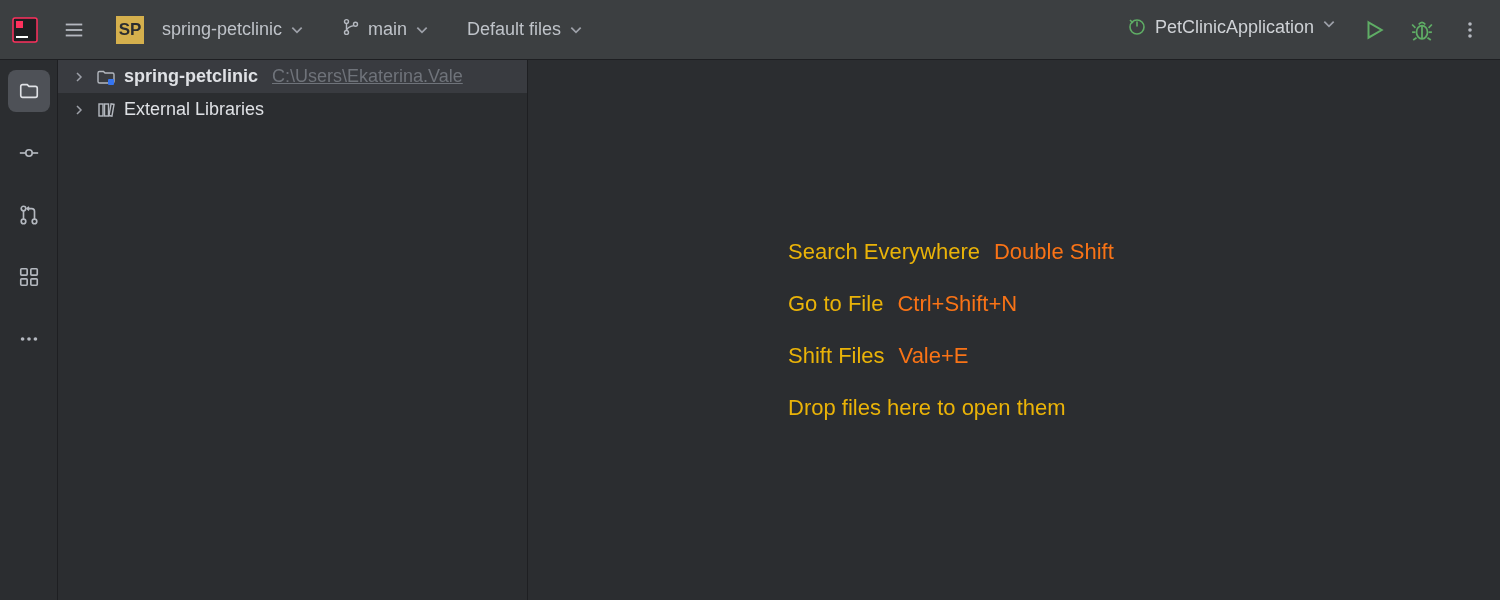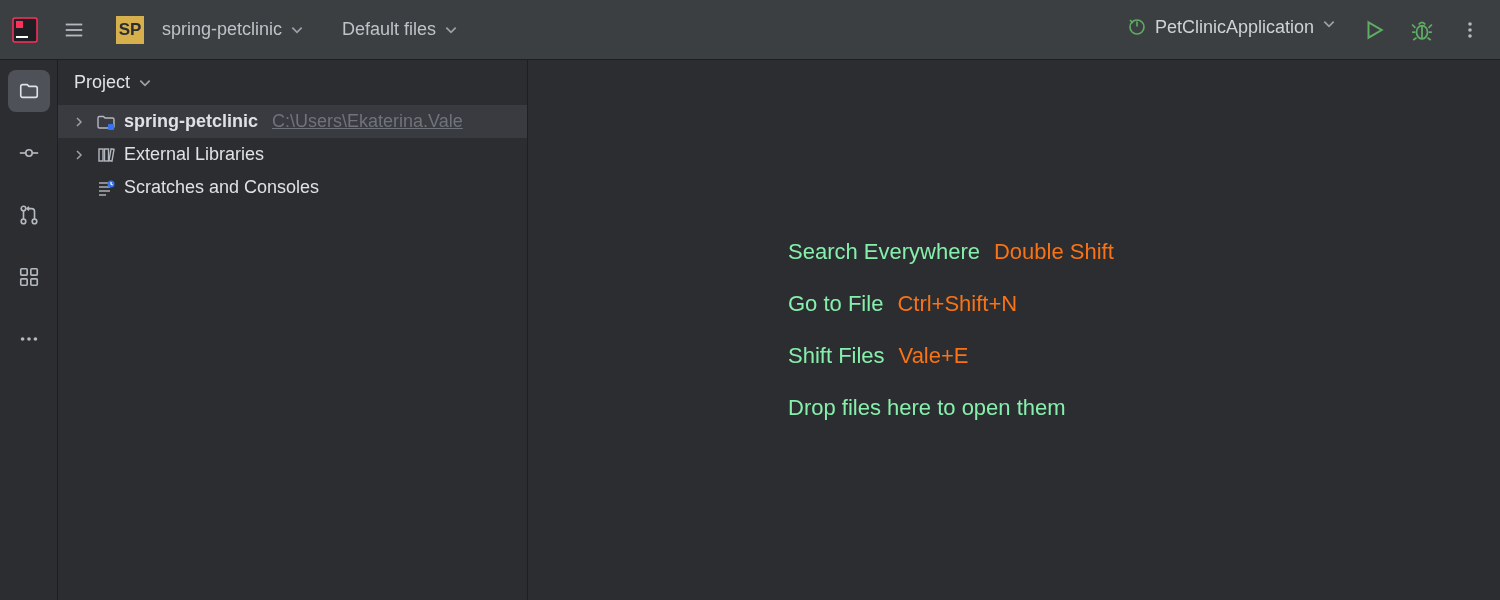--- a/index.html
+++ b/index.html
@@ -104,21 +104,21 @@
 .tree-icon svg { width: 20px; height: 20px; }
 .tree-label { color: #DFE1E5; font-weight: 600; }
 .tree-label.normal { font-weight: 400; }
 .tree-path { color: #6F737A; font-weight: 400; margin-left: 6px; text-decoration: underline; }
 .editor-empty {
   flex: 1; display: flex; flex-direction: column;
   align-items: flex-start; justify-content: center;
   padding-left: 260px; gap: 26px;
 }
 .tip-row { display: flex; align-items: baseline; gap: 14px; font-size: 22px; }
-.tip-action { color: #86efac; }
+.tip-action { color: #eab308; }
 .tip-shortcut { color: #f97316; }
 </style>
 </head>
 <body>
 
 <div class="toolbar">
   <div class="app-icon">
     <svg viewBox="0 0 26 26">
         <rect x="1" y="1" width="24" height="24" rx="2" fill="#1E1F22" stroke="#FE315D" stroke-width="1.5"></rect>
         <rect x="4" y="4" width="7" height="7" fill="#FE315D"></rect>
@@ -128,20 +128,35 @@
   <div class="hamburger">
     <svg viewBox="0 0 24 24" stroke="#B4B8BF" stroke-width="2" fill="none">
         <line x1="3" y1="6" x2="21" y2="6"></line>
         <line x1="3" y1="12" x2="21" y2="12"></line>
         <line x1="3" y1="18" x2="21" y2="18"></line>
       </svg>
   </div>
   <div class="project-badge">SP</div>
   <div class="toolbar-item">
     <span>spring-petclinic</span>
+    <span class="chevron">
+        <svg viewBox="0 0 12 12" fill="none" stroke="#9DA0A8" stroke-width="1.5">
+          <polyline points="2,4 6,8 10,4"></polyline>
+        </svg>
+      </span>
+  </div>
+  <div class="toolbar-item" style="margin-left:10px;">
+    <span class="branch-icon"><svg viewBox="0 0 20 20" fill="none" stroke="#B4B8BF" stroke-width="1.6">
+          <circle cx="5" cy="4" r="2.2"></circle>
+          <circle cx="5" cy="16" r="2.2"></circle>
+          <circle cx="15" cy="7" r="2.2"></circle>
+          <path d="M5 6.2 V13.8"></path>
+          <path d="M13 8.5 Q6 10 5 13.8"></path>
+        </svg></span>
+    <span>main</span>
     <span class="chevron">
         <svg viewBox="0 0 12 12" fill="none" stroke="#9DA0A8" stroke-width="1.5">
           <polyline points="2,4 6,8 10,4"></polyline>
         </svg>
       </span>
   </div>
   <div class="toolbar-item" style="margin-left:10px;">
     <span>Default files</span>
     <span class="chevron">
         <svg viewBox="0 0 12 12" fill="none" stroke="#9DA0A8" stroke-width="1.5">
@@ -228,28 +243,20 @@
     <div class="tool-btn">
       <svg viewBox="0 0 24 24" fill="currentColor">
           <circle cx="5" cy="12" r="2"></circle>
           <circle cx="12" cy="12" r="2"></circle>
           <circle cx="19" cy="12" r="2"></circle>
         </svg>
     </div>
   </div>
 
   <div class="project-panel">
-    <div class="panel-header">
-      <span>Project</span>
-      <span class="chevron">
-          <svg viewBox="0 0 12 12" fill="none" stroke="#9DA0A8" stroke-width="1.5">
-            <polyline points="2,4 6,8 10,4"></polyline>
-          </svg>
-        </span>
-    </div>
     <div class="tree">
       <div class="tree-row selected">
         <span class="tree-chevron">
             <svg viewBox="0 0 12 12" fill="none" stroke="#9DA0A8" stroke-width="1.5">
               <polyline points="4,2 8,6 4,10"></polyline>
             </svg>
           </span>
         <span class="tree-icon">
             <svg viewBox="0 0 20 20" fill="none" stroke="#B4B8BF" stroke-width="1.4">
               <path d="M2 6 a1.5 1.5 0 0 1 1.5-1.5 h4 l1.5 1.5 h7.5 a1.5 1.5 0 0 1 1.5 1.5 v7 a1.5 1.5 0 0 1 -1.5 1.5 h-13 a1.5 1.5 0 0 1 -1.5-1.5 Z"></path>
@@ -267,34 +274,20 @@
           </span>
         <span class="tree-icon">
             <svg viewBox="0 0 20 20" fill="none" stroke="#B4B8BF" stroke-width="1.4">
               <rect x="3" y="4" width="4" height="12"></rect>
               <rect x="8.5" y="4" width="4" height="12"></rect>
               <rect x="14" y="4" width="3" height="12" transform="rotate(10 15.5 10)"></rect>
             </svg>
           </span>
         <span class="tree-label normal">External Libraries</span>
       </div>
-      <div class="tree-row">
-        <span class="tree-chevron"></span>
-        <span class="tree-icon">
-            <svg viewBox="0 0 20 20" fill="none" stroke="#B4B8BF" stroke-width="1.4">
-              <line x1="3" y1="5" x2="14" y2="5"></line>
-              <line x1="3" y1="9" x2="14" y2="9"></line>
-              <line x1="3" y1="13" x2="14" y2="13"></line>
-              <line x1="3" y1="17" x2="10" y2="17"></line>
-              <circle cx="15" cy="6" r="3.5" fill="#3574F0" stroke="none"></circle>
-              <path d="M15 4 v2 l1.5 1" stroke="#fff" stroke-width="1.2"></path>
-            </svg>
-          </span>
-        <span class="tree-label normal">Scratches and Consoles</span>
-      </div>
     </div>
   </div>
 
   <div class="editor-empty">
     <div class="tip-row">
       <span class="tip-action">Search Everywhere</span>
       <span class="tip-shortcut">Double Shift</span>
     </div>
     <div class="tip-row">
       <span class="tip-action">Go to File</span>

